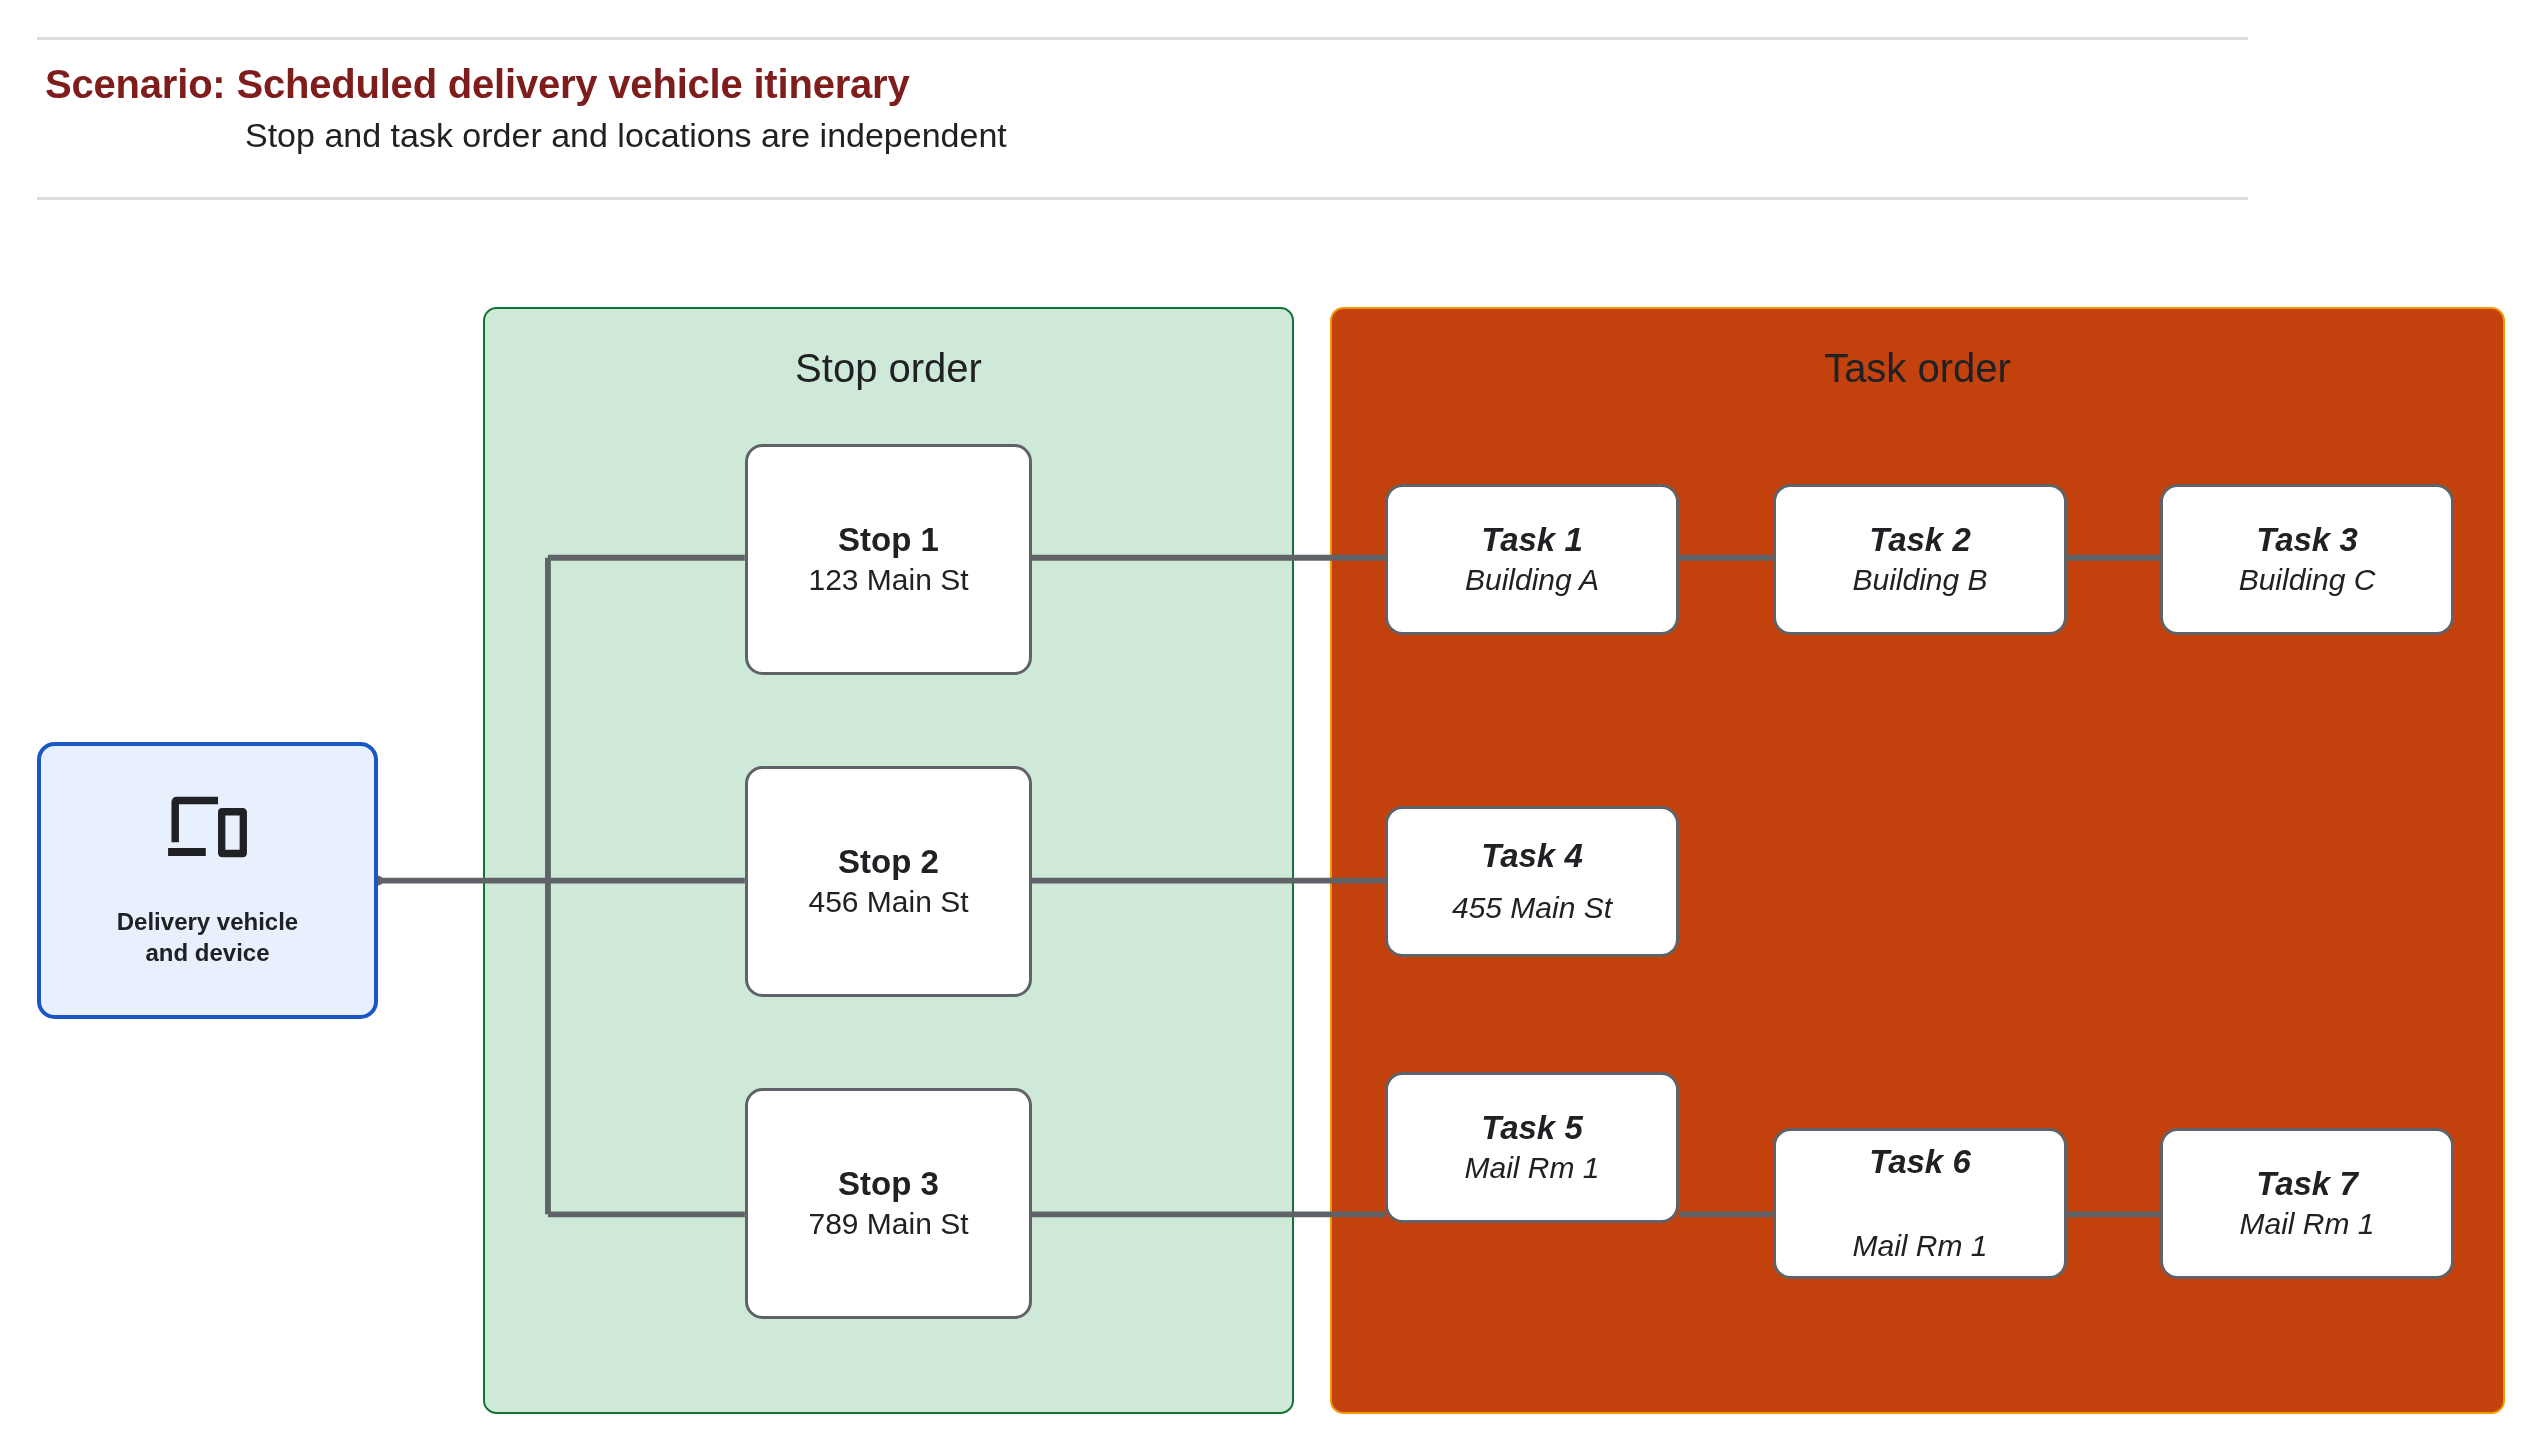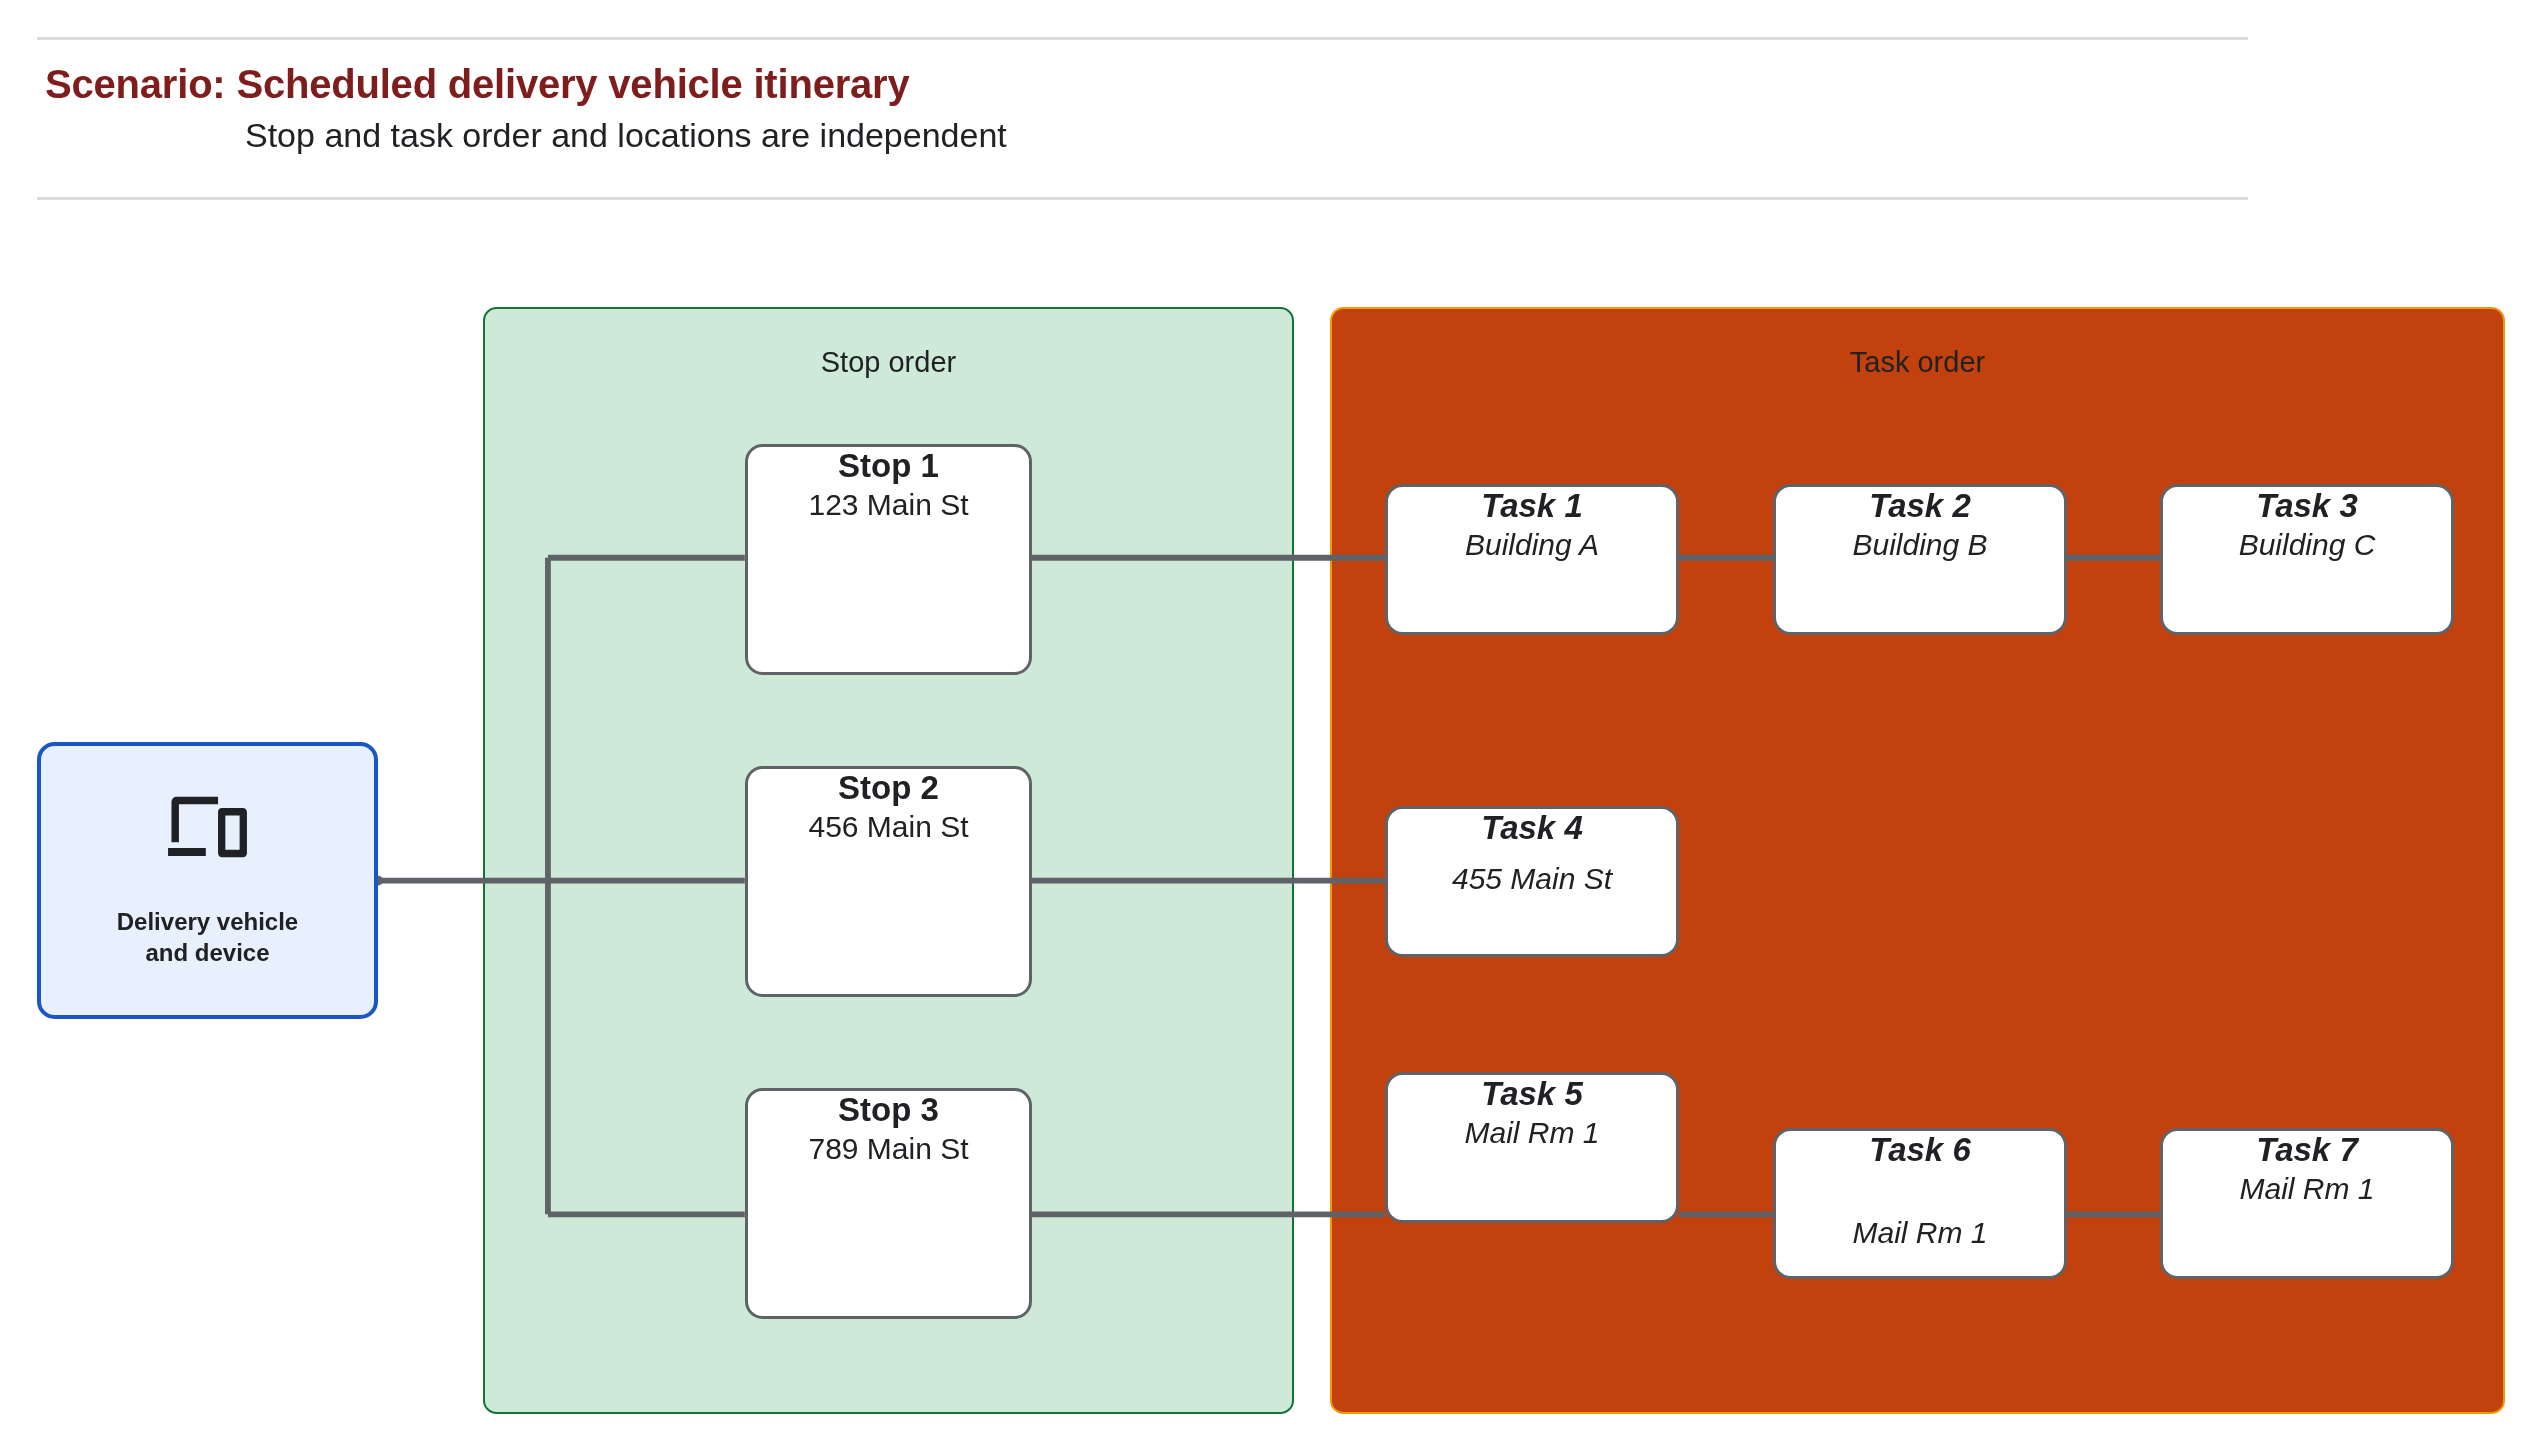--- a/index.html
+++ b/index.html
@@ -71,21 +71,21 @@
     height: 1107px;
     background: #c2410c;
     border: 2.9px solid #f29900;
   }
   .panel-title {
     position: absolute;
     top: 37px;
     left: 0;
     width: 100%;
     text-align: center;
-    font-size: 29px;
+    font-size: 40px;
     font-weight: 400;
     color: #202124;
   }
 
   
   #wires {
     position: absolute;
     left: 0;
     top: 0;
     width: 2538px;
@@ -96,20 +96,21 @@
   
   .node {
     position: absolute;
     box-sizing: border-box;
     background: #ffffff;
     border: 3.9px solid #5f6368;
     border-radius: 17.5px;
     display: flex;
     flex-direction: column;
     align-items: center;
+    justify-content: center;
     text-align: center;
   }
   .node-title {
     font-size: 33px;
     font-weight: 700;
     color: #202124;
     line-height: 1.16;
   }
   .node-sub {
     font-size: 30px;

